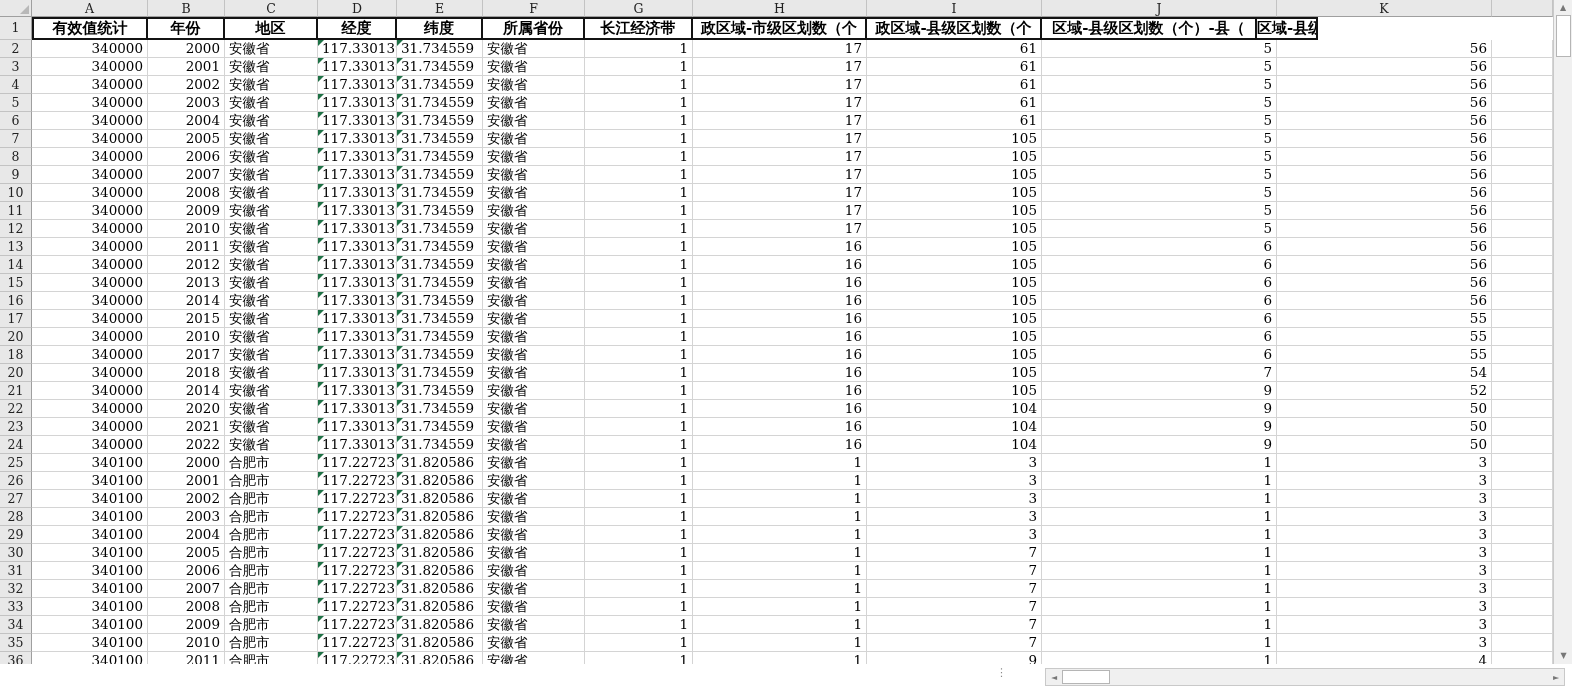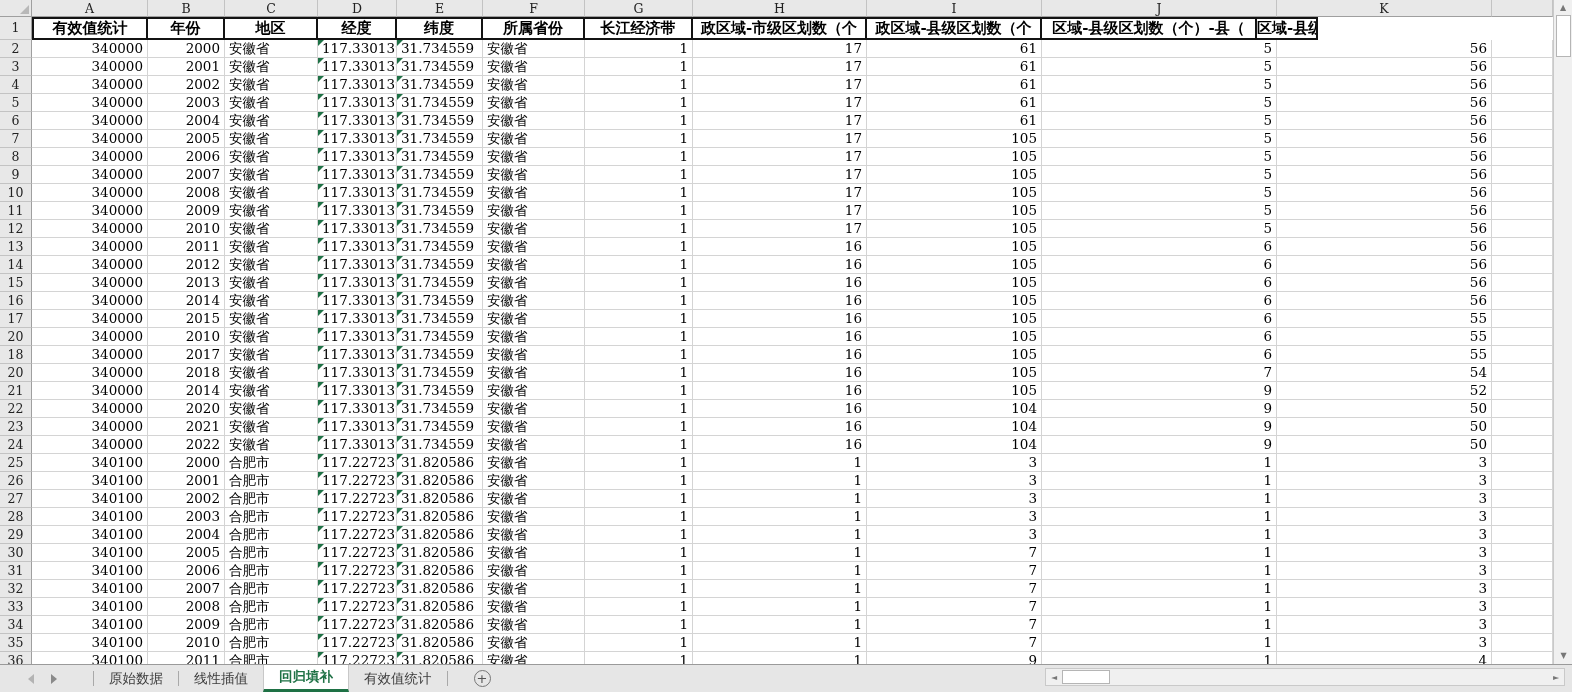--- a/index.html
+++ b/index.html
@@ -634,37 +634,20 @@
         </div>
       </div>
   </div>
 
   <div class="vscroll">
     <div class="sbtn">▲</div>
     <div class="vthumb"></div>
     <div class="sbtn down">▼</div>
   </div>
 
-  <div class="tabbar">
-    <div class="navarrows">
-      <div class="nav-tri nav-left"></div>
-      <div class="nav-tri nav-right"></div>
-    </div>
-    <div class="tabs" id="tabs-host">
-
-    <div class="tabsep"></div>
-        <div class="tab">原始数据</div>
-        <div class="tabsep"></div>
-        <div class="tab">线性插值</div>
-        <div class="tab active">回归填补</div>
-        <div class="tab">有效值统计</div>
-        <div class="tabsep"></div>
-      </div>
-    <div class="addbtn">+</div>
-  </div>
 
   <div class="dots">⋮</div>
 
   <div class="hscroll">
     <div class="hbtn">◄</div>
     <div class="hthumb"></div>
     <div class="hfill"></div>
     <div class="hbtn">►</div>
   </div>
 

